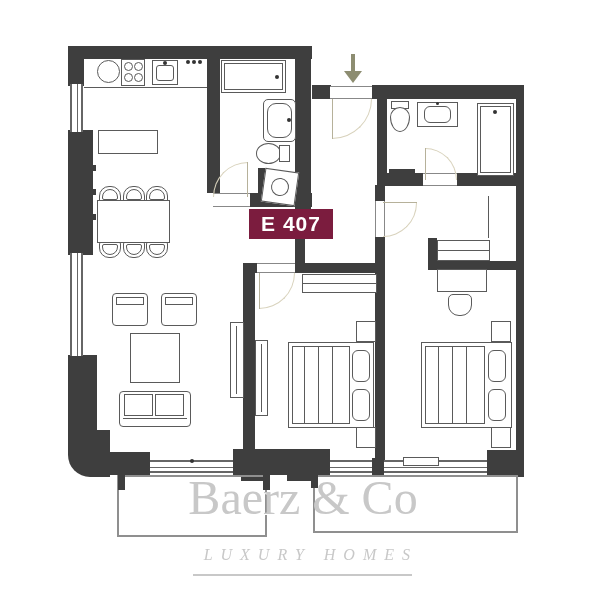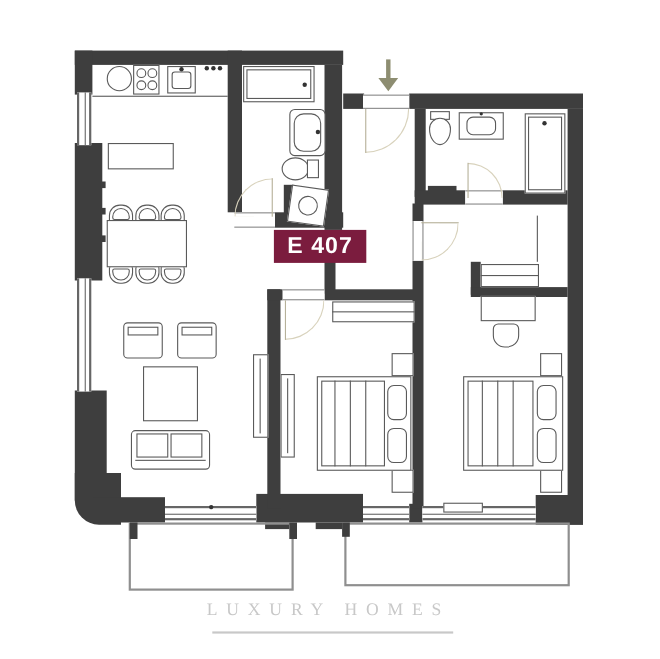--- a/index.html
+++ b/index.html
@@ -2,21 +2,21 @@
 <html style="--wall: #3e3e3e; --line: #5a5a5a; --door-arc: #d8d2bc; --badge-bg: #7b1c3e; --badge-text: #ffffff; --arrow: #8d8d71; --watermark: #c8c8c8; --balcony-line: #8f8f8f; --background: #ffffff;"><head>
 <meta charset="utf-8">
 <style>
   :root{
     --wall:#3e3e3e; --line:#5a5a5a; --door-arc:#d8d2bc; --badge-bg:#7b1c3e;
     --badge-text:#ffffff; --arrow:#8d8d71; --watermark:#c8c8c8; --balcony-line:#8f8f8f;
     --background:#ffffff;
   }
   html,body{margin:0;padding:0;}
   body{font-family:"Liberation Sans",sans-serif;background:#fff;}
-  #canvas{position:relative;width:600px;height:599px;background:var(--background,#fff);overflow:hidden;}
+  #canvas{position:relative;width:524px;height:599px;background:var(--background,#fff);overflow:hidden;}
   .w{position:absolute;background:var(--wall,#3e3e3e);}
   .ln{position:absolute;background:var(--line,#5a5a5a);}
   .f{position:absolute;border:1px solid var(--line,#5a5a5a);background:#fff;box-sizing:border-box;}
   .nf{position:absolute;border:1px solid var(--line,#5a5a5a);background:transparent;box-sizing:border-box;}
   .winh{position:absolute;background:#fff;box-sizing:border-box;border-top:2px solid #666;border-bottom:2px solid #666;}
   .winv{position:absolute;background:#fff;box-sizing:border-box;border-left:2px solid #666;border-right:2px solid #666;}
   .wmidh{position:absolute;left:0;right:0;top:50%;height:1px;background:#666;}
   .wmidv{position:absolute;top:0;bottom:0;left:50%;width:1px;background:#666;}
   .arc{position:absolute;box-sizing:border-box;border:0 solid var(--door-arc,#d8d2bc);}
   .leaf{position:absolute;background:#b6b19a;}
@@ -29,21 +29,21 @@
   .chair-t>i{position:absolute;inset:2px;border:1px solid var(--line,#5a5a5a);border-radius:8px 8px 2px 2px;display:block;}
   .chair-b{position:absolute;border:1px solid var(--line,#5a5a5a);border-radius:3px 3px 10px 10px;background:#fff;box-sizing:border-box;}
   .chair-b>i{position:absolute;inset:2px;border:1px solid var(--line,#5a5a5a);border-radius:2px 2px 8px 8px;display:block;}
   #badge{position:absolute;left:249px;top:209px;width:84px;height:30px;background:var(--badge-bg,#7b1c3e);
      color:var(--badge-text,#fff);display:flex;align-items:center;justify-content:center;
      font-weight:bold;font-size:21px;letter-spacing:1px;z-index:40;}
   .wm{position:absolute;color:var(--watermark,#c8c8c8);text-shadow:1px 1px 0 #ffffff;z-index:50;
       font-family:"Liberation Serif",serif;}
   #wm-by{left:210px;top:424px;width:60px;font-style:italic;font-size:27px;}
   #wm-brand{left:183px;top:470px;width:240px;text-align:center;font-size:48px;font-weight:normal;}
-  #wm-tagline{left:188px;top:546px;width:230px;text-align:left;font-size:16px;letter-spacing:8px;}
+  #wm-tagline{left:188px;top:546px;width:230px;text-align:right;font-size:16px;letter-spacing:8px;font-style:italic;}
   #wm-rule{position:absolute;left:193px;top:574px;width:219px;height:2px;background:var(--watermark,#c8c8c8);box-shadow:1px 1px 0 #fff;z-index:50;}
   #arrow-shaft{position:absolute;left:351px;top:54px;width:4px;height:18px;background:var(--arrow,#8d8d71);}
   #arrow-head{position:absolute;left:344px;top:71px;width:0;height:0;border-left:9px solid transparent;
       border-right:9px solid transparent;border-top:12px solid var(--arrow,#8d8d71);}
 </style>
 </head>
 <body>
 
 <div id="canvas">
 
@@ -222,16 +222,17 @@
 
   <div class="thv" style="left:375px;top:201px;width:10px;height:36px"></div>
   <div class="arc" style="left:383px;top:203px;width:34px;height:34px;border-radius:0 0 100% 0;border-right-width:1.5px;border-bottom-width:1.5px"></div>
   <div class="leaf" style="left:383px;top:202px;width:34px;height:1px"></div>
 
   <div id="arrow-shaft"></div>
   <div id="arrow-head"></div>
 
   <div id="badge">E 407</div>
 
+  <div class="wm" id="wm-brand">Baerz &amp; Co</div>
   <div class="wm" id="wm-tagline">LUXURY HOMES</div>
   <div id="wm-rule"></div>
 
 </div>
 
 </body></html>

